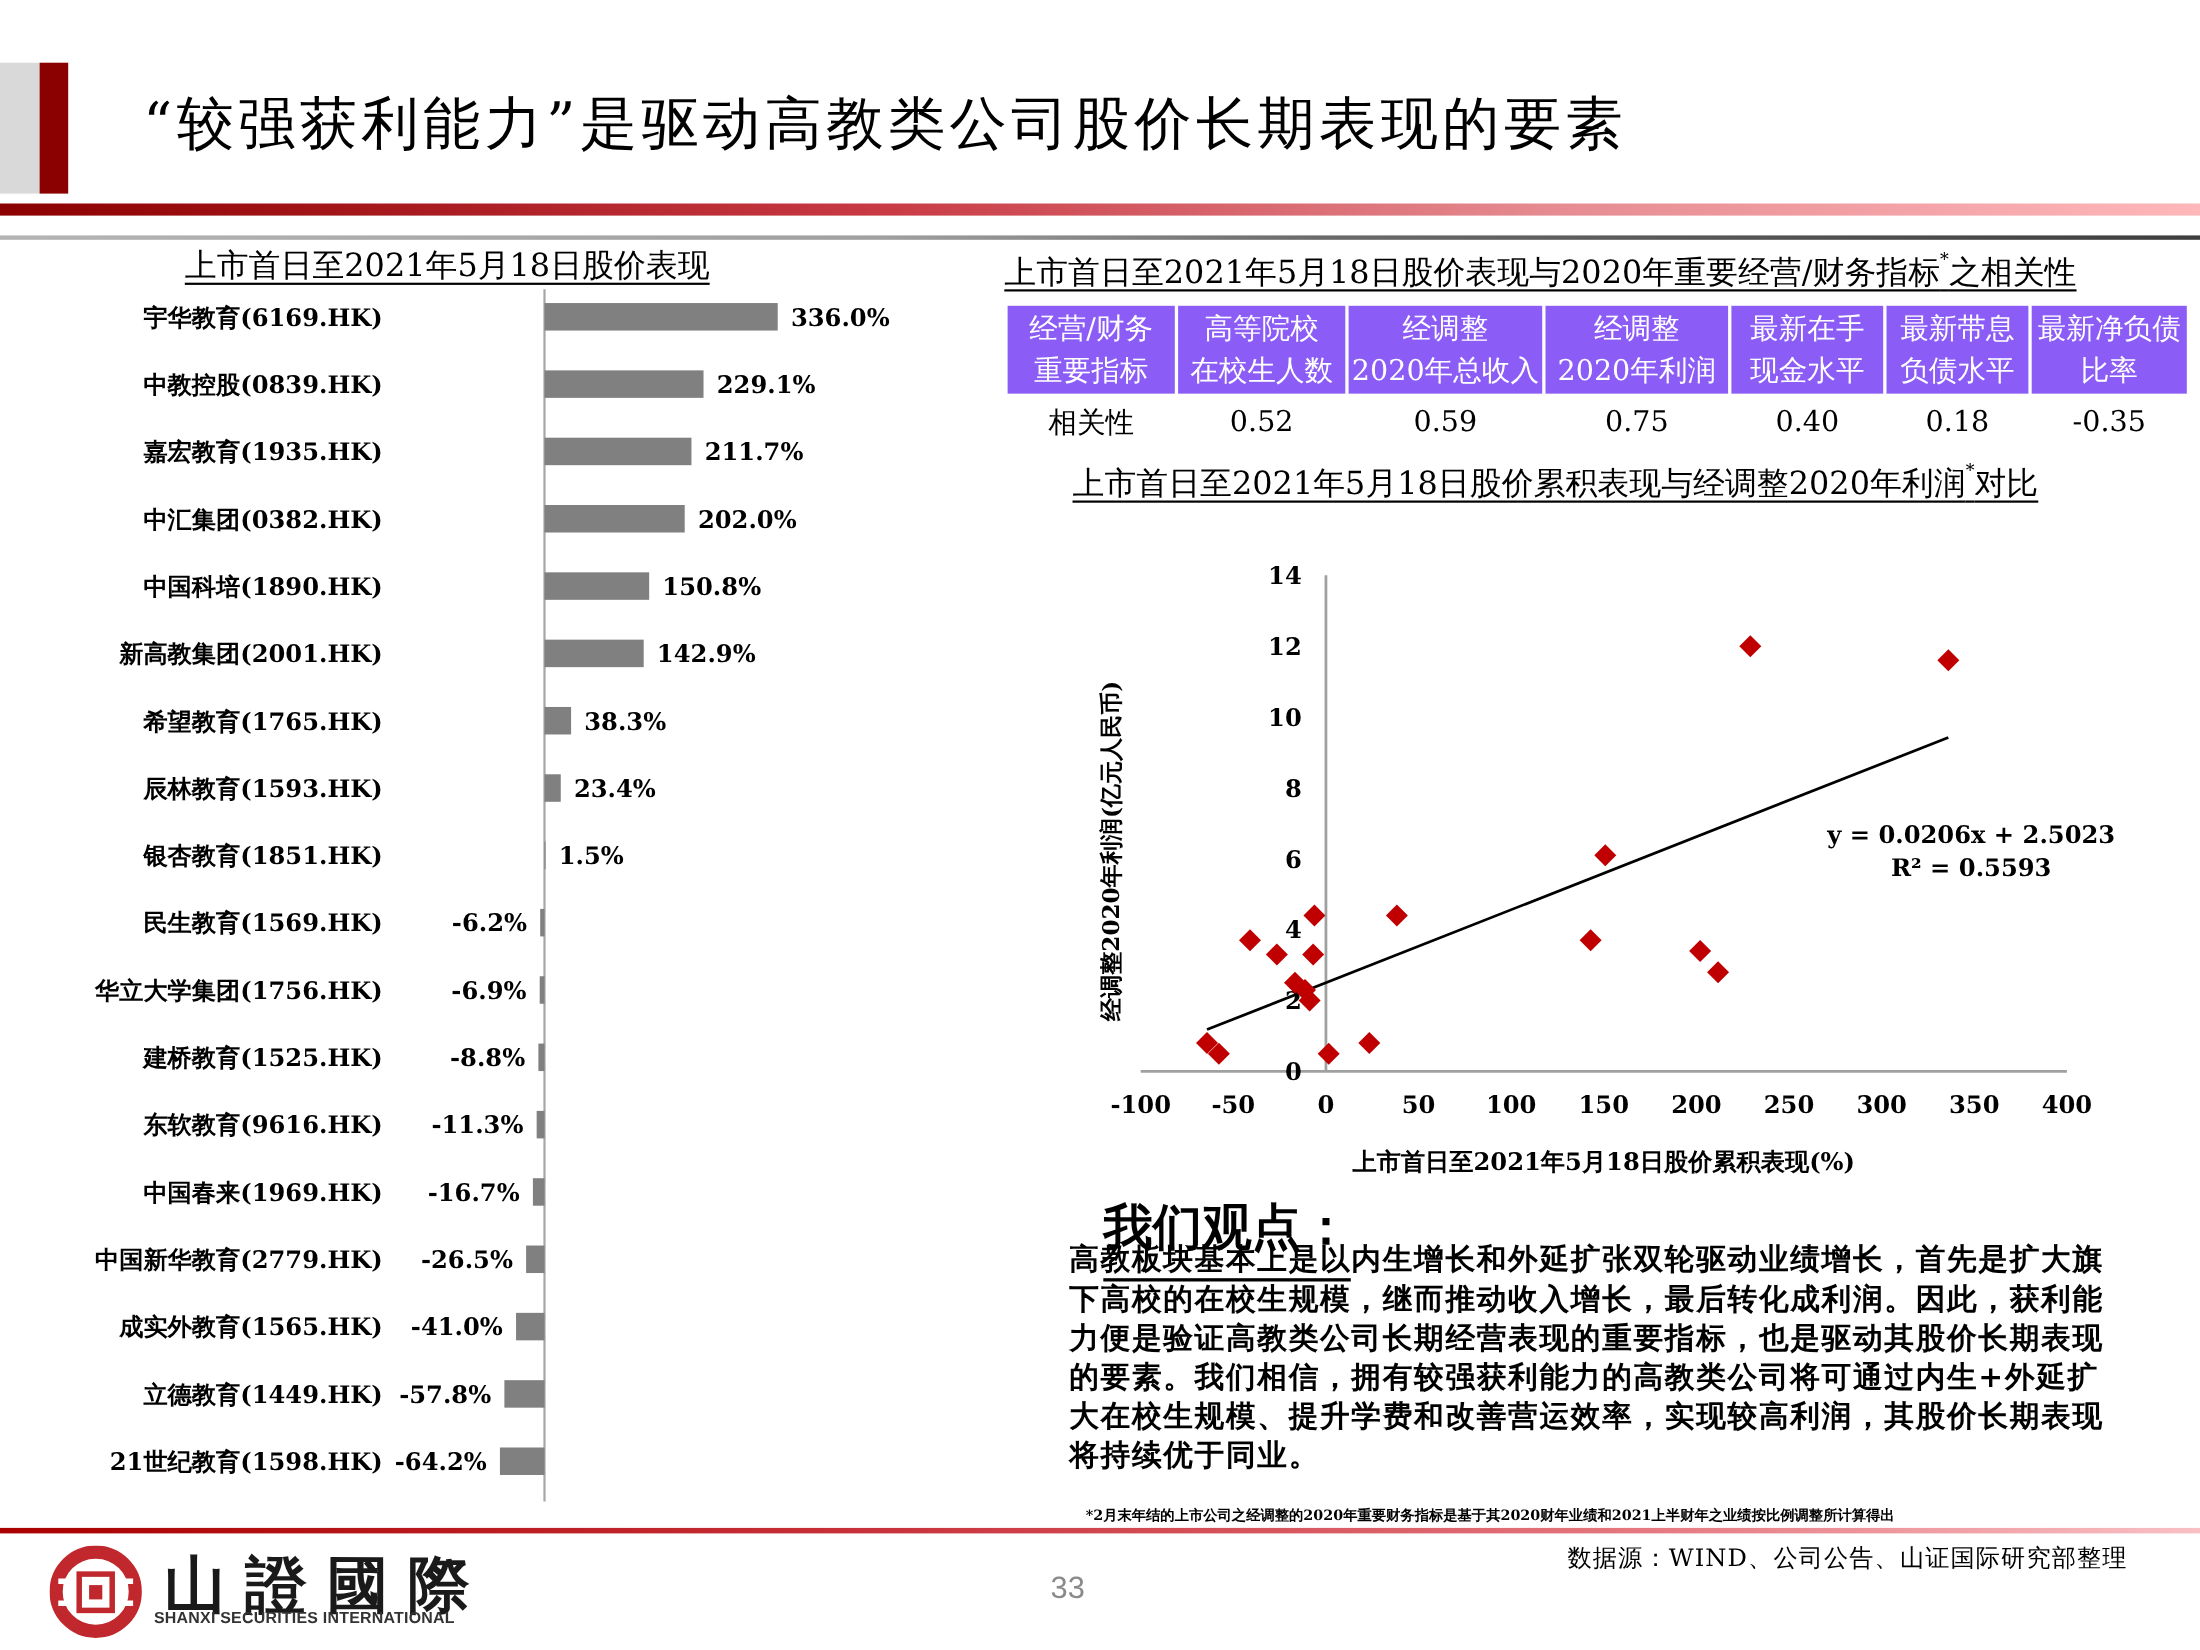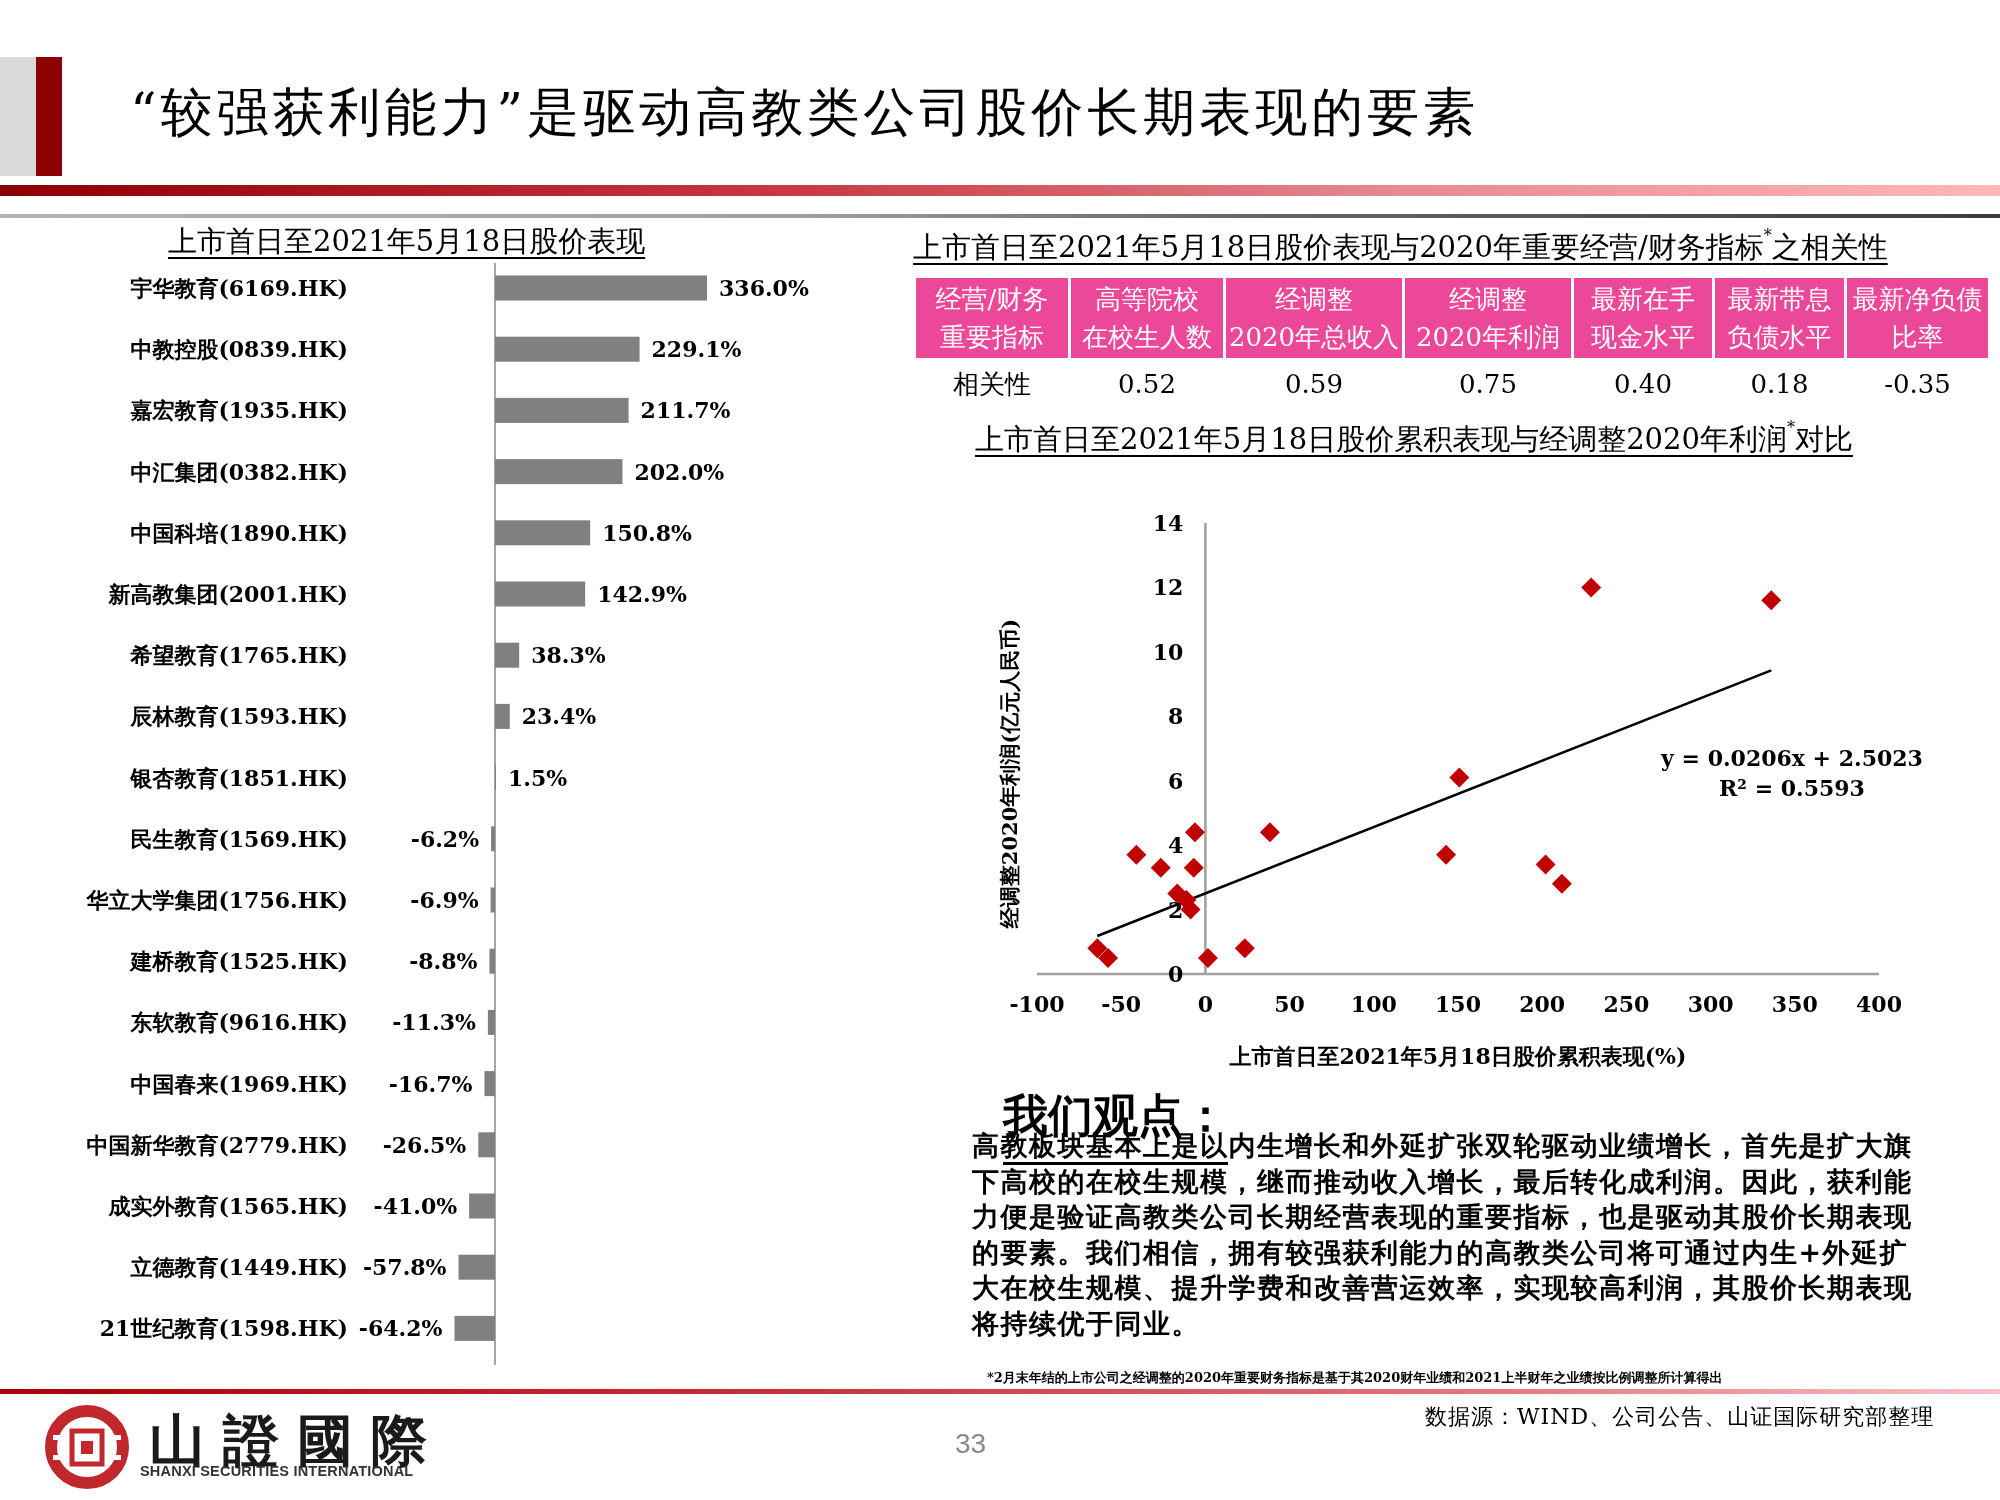--- a/index.html
+++ b/index.html
@@ -14,21 +14,21 @@
   #grey-line { left:0; top:214px; width:2000px; height:4px;
                background:linear-gradient(to right,#b4b4b4 0%,#a0a0a0 40%,#6a6a6a 60%,#3e3e3e 100%); }
   .sec-title { font-size:29px; font-weight:normal; text-decoration:underline; text-underline-offset:6px; white-space:nowrap; }
   #bar-title { left:168px; top:222px; }
   #corr-title { left:913px; top:228px; }
   #scatter-title { left:975px; top:420px; }
   sup.star { font-size:16px; vertical-align:top; position:relative; top:-2px; }
   #bar-svg { left:0; top:255px; }
   .bar-label { font-size:22px; font-weight:bold; }
   #corr-table { left:913px; top:275px; border-collapse:collapse; table-layout:fixed; width:1075px; }
-  #corr-table th { background:#ec4899; color:#fff; font-weight:normal; font-size:26px; line-height:38px;
+  #corr-table th { background:#8b5cf6; color:#fff; font-weight:normal; font-size:26px; line-height:38px;
                    border:3px solid #fff; padding:2px 0; text-align:center; }
   #corr-table td { font-size:26px; font-weight:normal; text-align:center; height:46px; padding:0; }
   #scatter-svg { left:960px; top:480px; }
   #view-title { left:975px; top:1086px; font-size:45px; font-weight:bold; border-bottom:3px solid #000; padding-bottom:16px;margin-left:28px; }
   #view-body { left:972px; top:1128px; width:950px; font-size:27px; font-weight:bold; line-height:35.5px; letter-spacing:1.5px; }
   #footnote { left:975px; top:1369px; font-size:13px; font-weight:bold; white-space:nowrap;margin-left:12px; }
   #red-band-bottom { left:0; top:1389px; width:2000px; height:5px;
                      background:linear-gradient(to right,#a00 0%,#c8323a 40%,#e57880 75%,#f8c0c4 100%); }
   #logo { left:45px; top:1405px; }
   #logo-cn { left:149px; top:1404px; font-family:"DejaVu Sans","Liberation Sans",sans-serif; font-size:56px; font-weight:bold; letter-spacing:18px; color:#1a1a1a; white-space:nowrap; }

